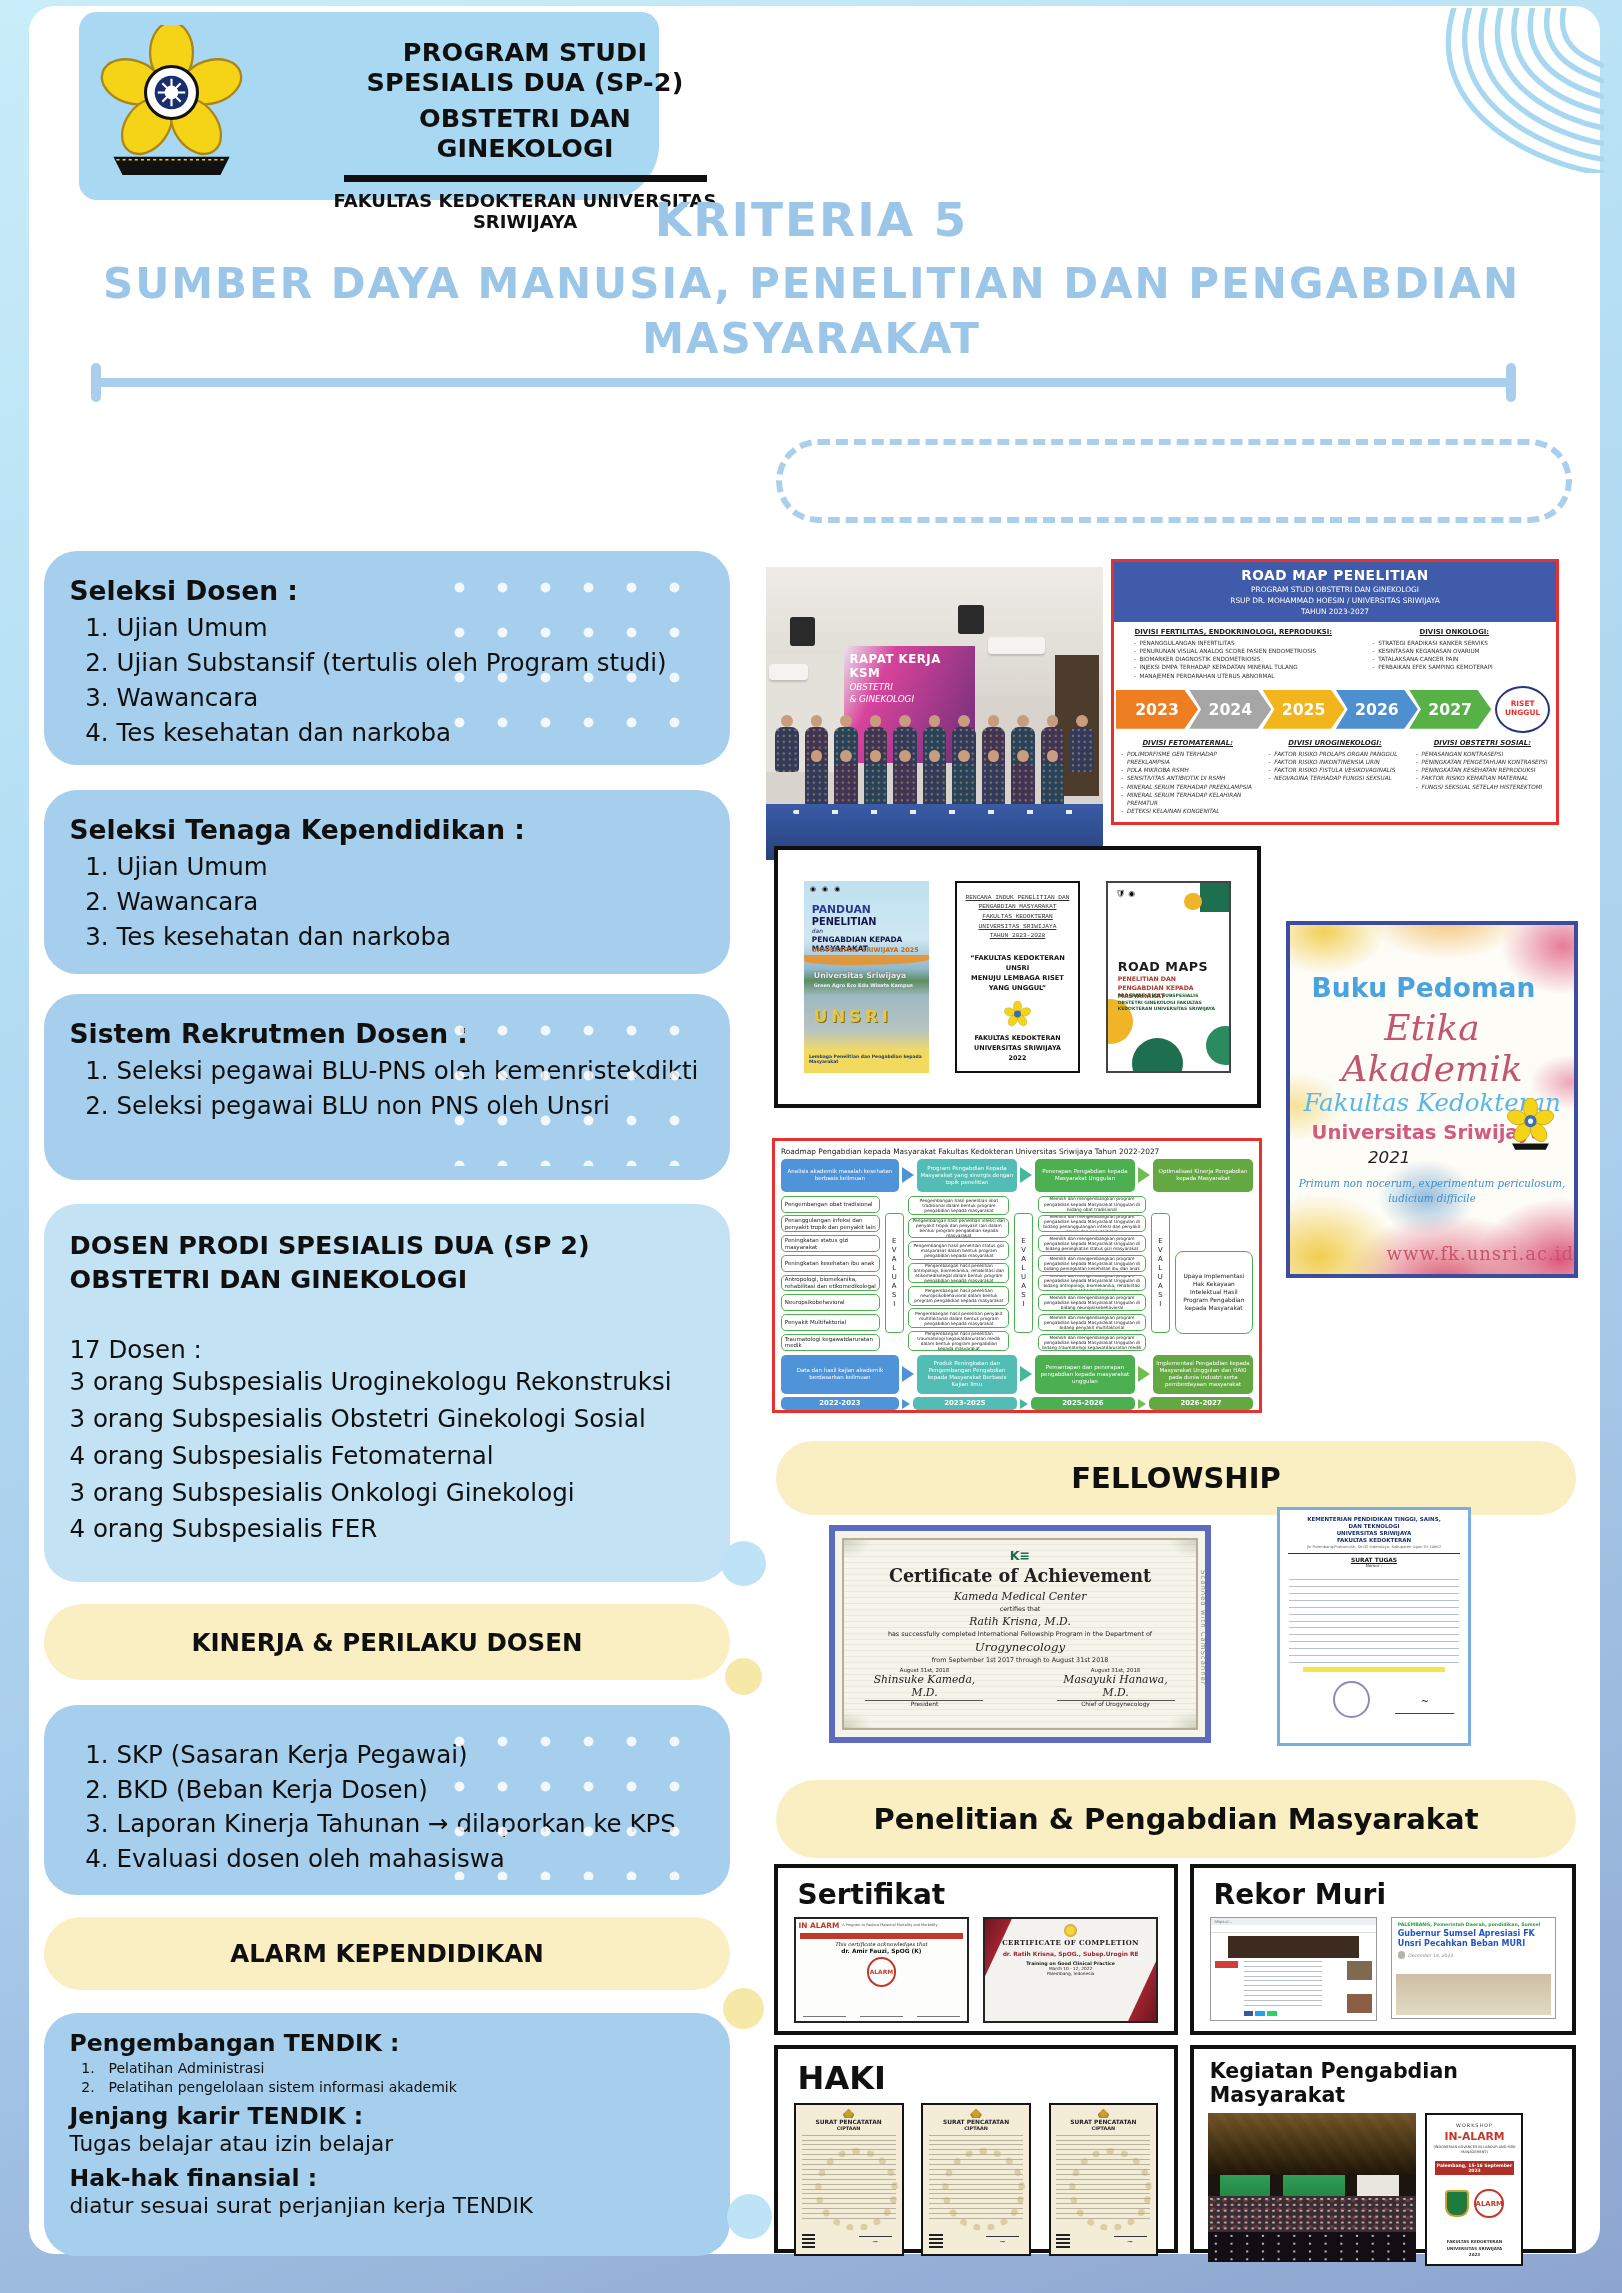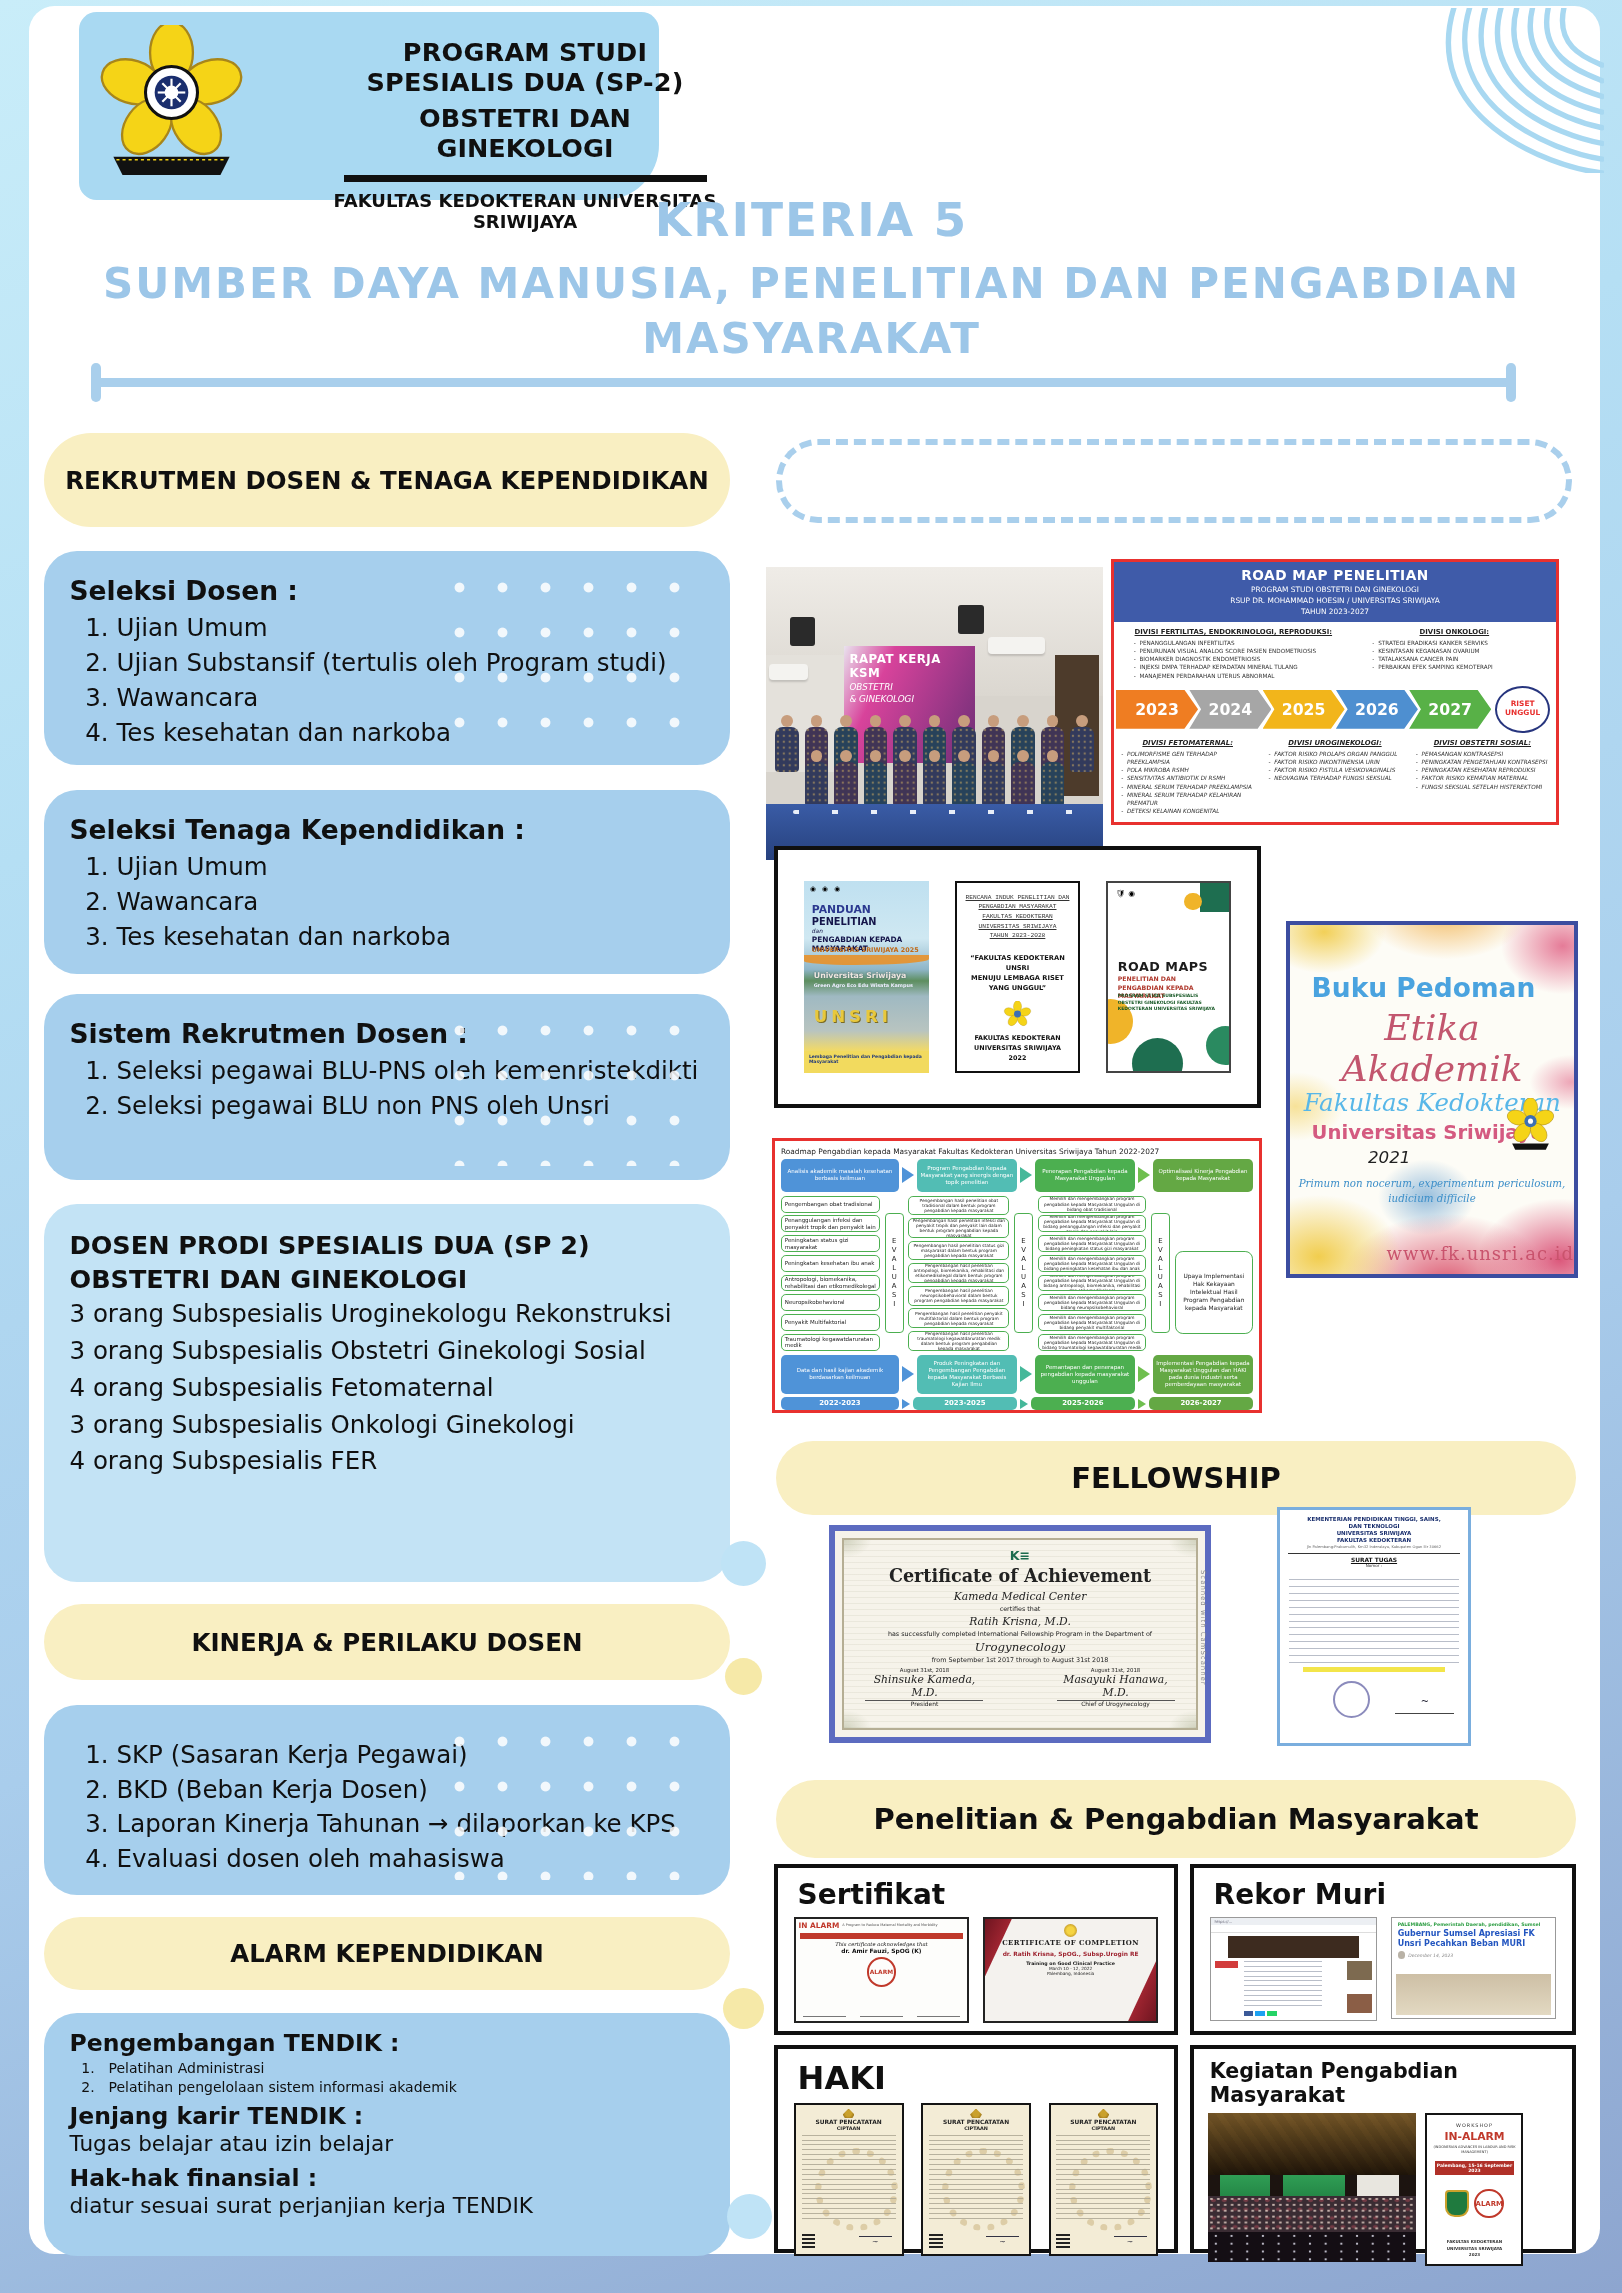--- a/index.html
+++ b/index.html
@@ -339,21 +339,20 @@
       <div class="hdr-bar"></div>
       <div class="hdr-l3">FAKULTAS KEDOKTERAN UNIVERSITAS SRIWIJAYA</div>
     </div>
   </div>
 
   <div class="abs big-title t1">KRITERIA 5</div>
   <div class="abs big-title t2">SUMBER DAYA MANUSIA, PENELITIAN DAN PENGABDIAN</div>
   <div class="abs big-title t3">MASYARAKAT</div>
   <div class="abs divider"></div>
 
-  <div class="abs pill pill1">REKRUTMEN DOSEN &amp; TENAGA KEPENDIDIKAN</div>
 
   <div class="abs bcard cardA dots">
     <div class="ctitle">Seleksi Dosen :</div>
     <ol class="numlist">
         <li>Ujian Umum</li>
         <li>Ujian Substansif (tertulis oleh Program studi)</li>
         <li>Wawancara</li>
         <li>Tes kesehatan dan narkoba</li>
       </ol>
   </div>
@@ -371,20 +370,21 @@
     <div class="ctitle">Sistem Rekrutmen Dosen :</div>
     <ol class="numlist">
         <li>Seleksi pegawai BLU-PNS oleh kemenristekdikti</li>
         <li>Seleksi pegawai BLU non PNS oleh Unsri</li>
       </ol>
   </div>
 
   <div class="abs bcard cardD">
     <div class="d-title">DOSEN PRODI SPESIALIS DUA (SP 2)</div>
     <div class="d-title">OBSTETRI DAN GINEKOLOGI</div>
+    <div class="d-count">17 Dosen :</div>
     <ul class="plainlist">
         <li>3 orang Subspesialis Uroginekologu Rekonstruksi</li>
         <li>3 orang Subspesialis Obstetri Ginekologi Sosial</li>
         <li>4 orang Subspesialis Fetomaternal</li>
         <li>3 orang Subspesialis Onkologi Ginekologi</li>
         <li>4 orang Subspesialis FER</li>
       </ul>
   </div>
 
   <div class="abs pill pill2">KINERJA &amp; PERILAKU DOSEN</div>

